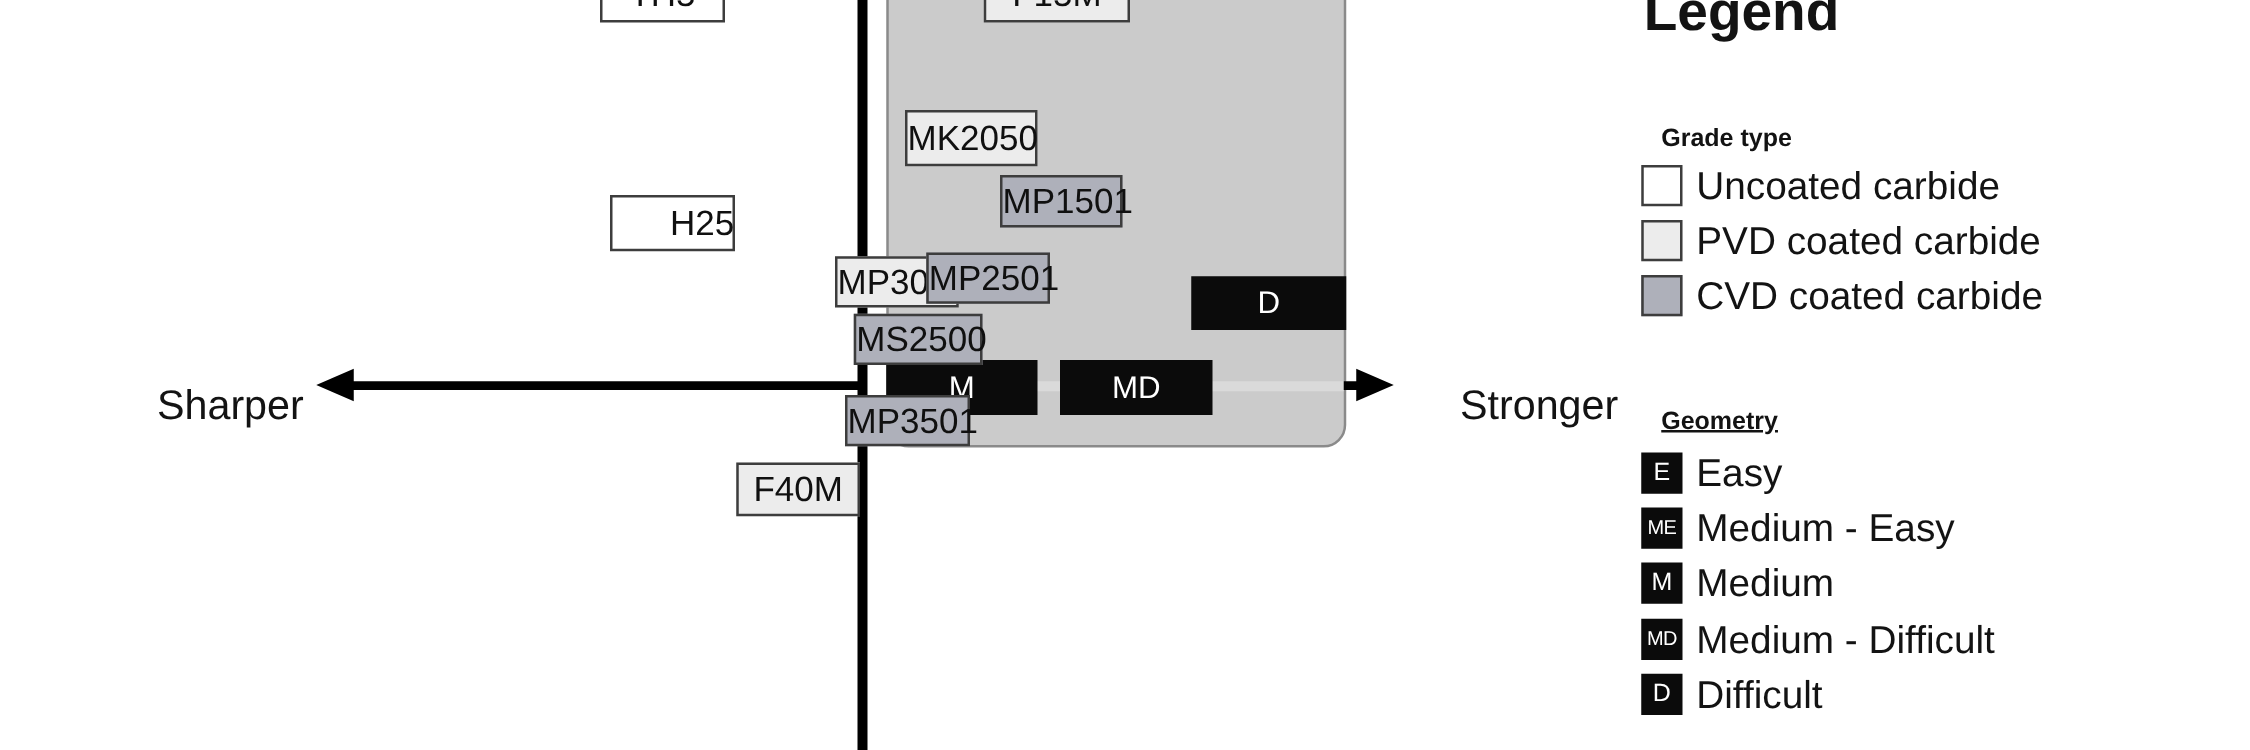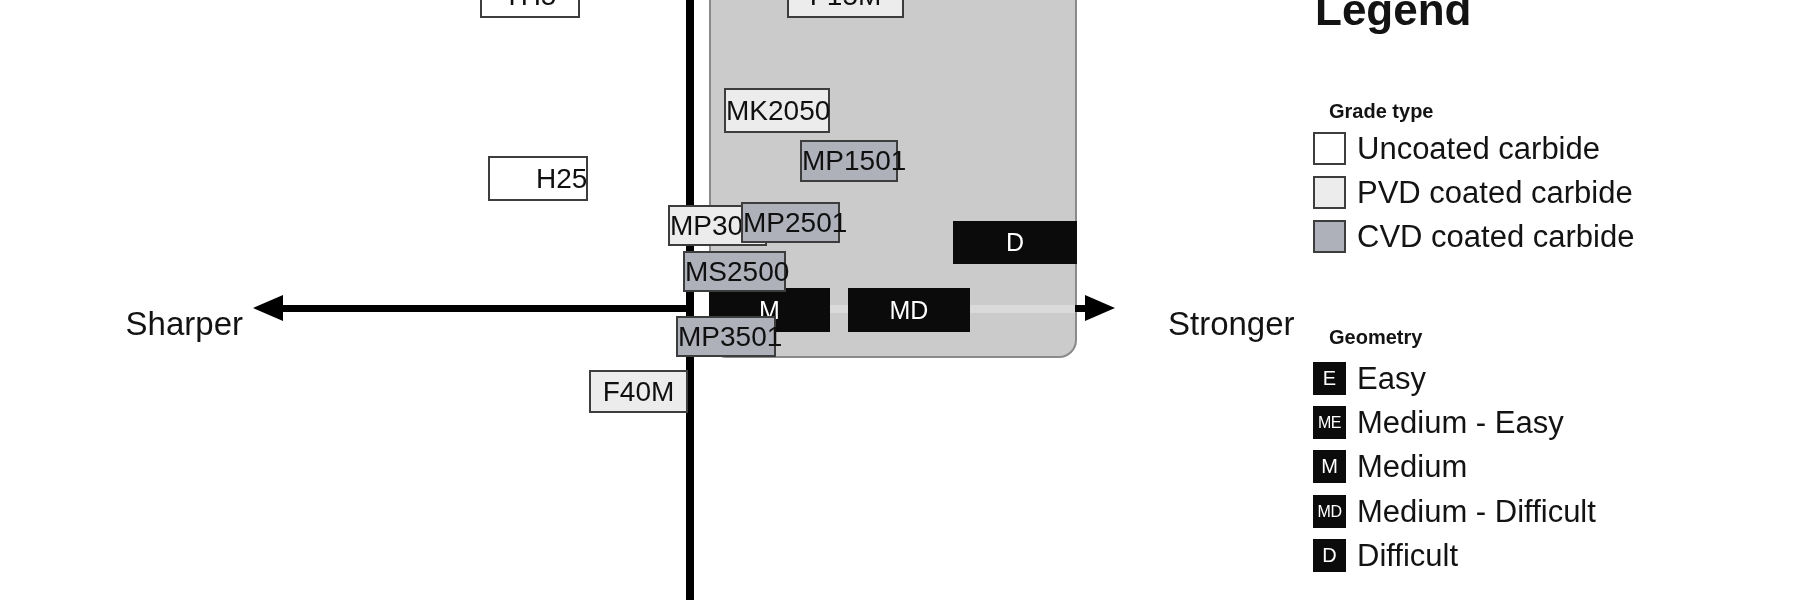--- a/index.html
+++ b/index.html
@@ -29,21 +29,21 @@
     font-size:28px;text-align:center;color:#101010;white-space:nowrap;}
   .t-uncoated{background:var(--uncoated);}
   .t-pvd{background:var(--pvd);}
   .t-cvd{background:var(--cvd);}
 
   
   #legend{position:absolute;left:1313px;top:0;width:480px;height:432px;}
   #legend-title{position:absolute;left:2px;top:-14px;margin:0;font-size:44px;font-weight:600;line-height:1.1;}
   .legend-heading{position:absolute;left:2px;margin:14px;font-size:20px;font-weight:600;line-height:1.1;}
   #grade-heading{top:86px;}
-  #geometry-heading{top:312px;}
+  #geometry-heading{top:312px;text-decoration:underline;}
   .lrow{position:absolute;left:0;height:33px;display:flex;align-items:center;}
   .swatch{width:33px;height:33px;box-sizing:border-box;border:2px solid var(--box-border);margin-right:11px;flex:0 0 auto;}
   .sw-uncoated{background:var(--uncoated);}
   .sw-pvd{background:var(--pvd);}
   .sw-cvd{background:var(--cvd);}
   .badge{width:33px;height:33px;box-sizing:border-box;background:var(--bar);color:var(--bar-text);
     display:flex;align-items:center;justify-content:center;margin-right:11px;flex:0 0 auto;font-size:20px;}
   .badge.small{font-size:16px;letter-spacing:-0.5px;}
   .ltext{font-size:31px;line-height:33px;color:var(--ink);white-space:nowrap;}
 </style>

